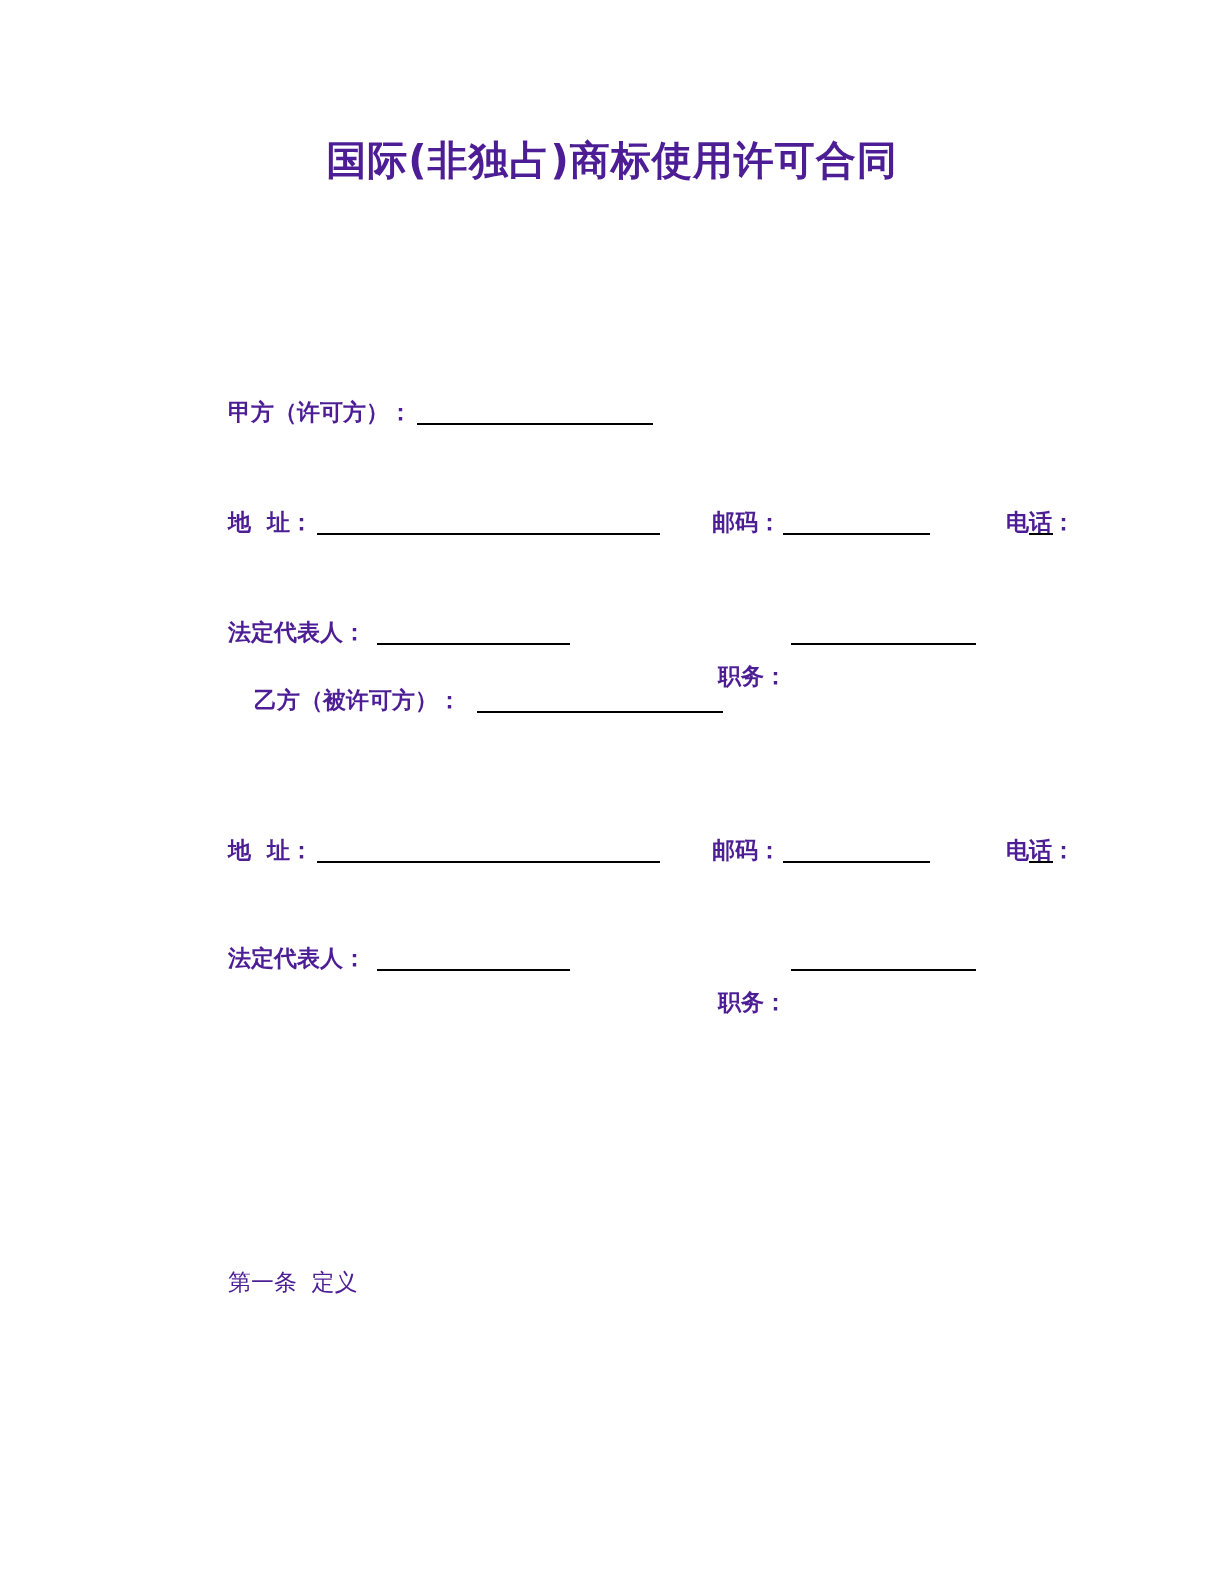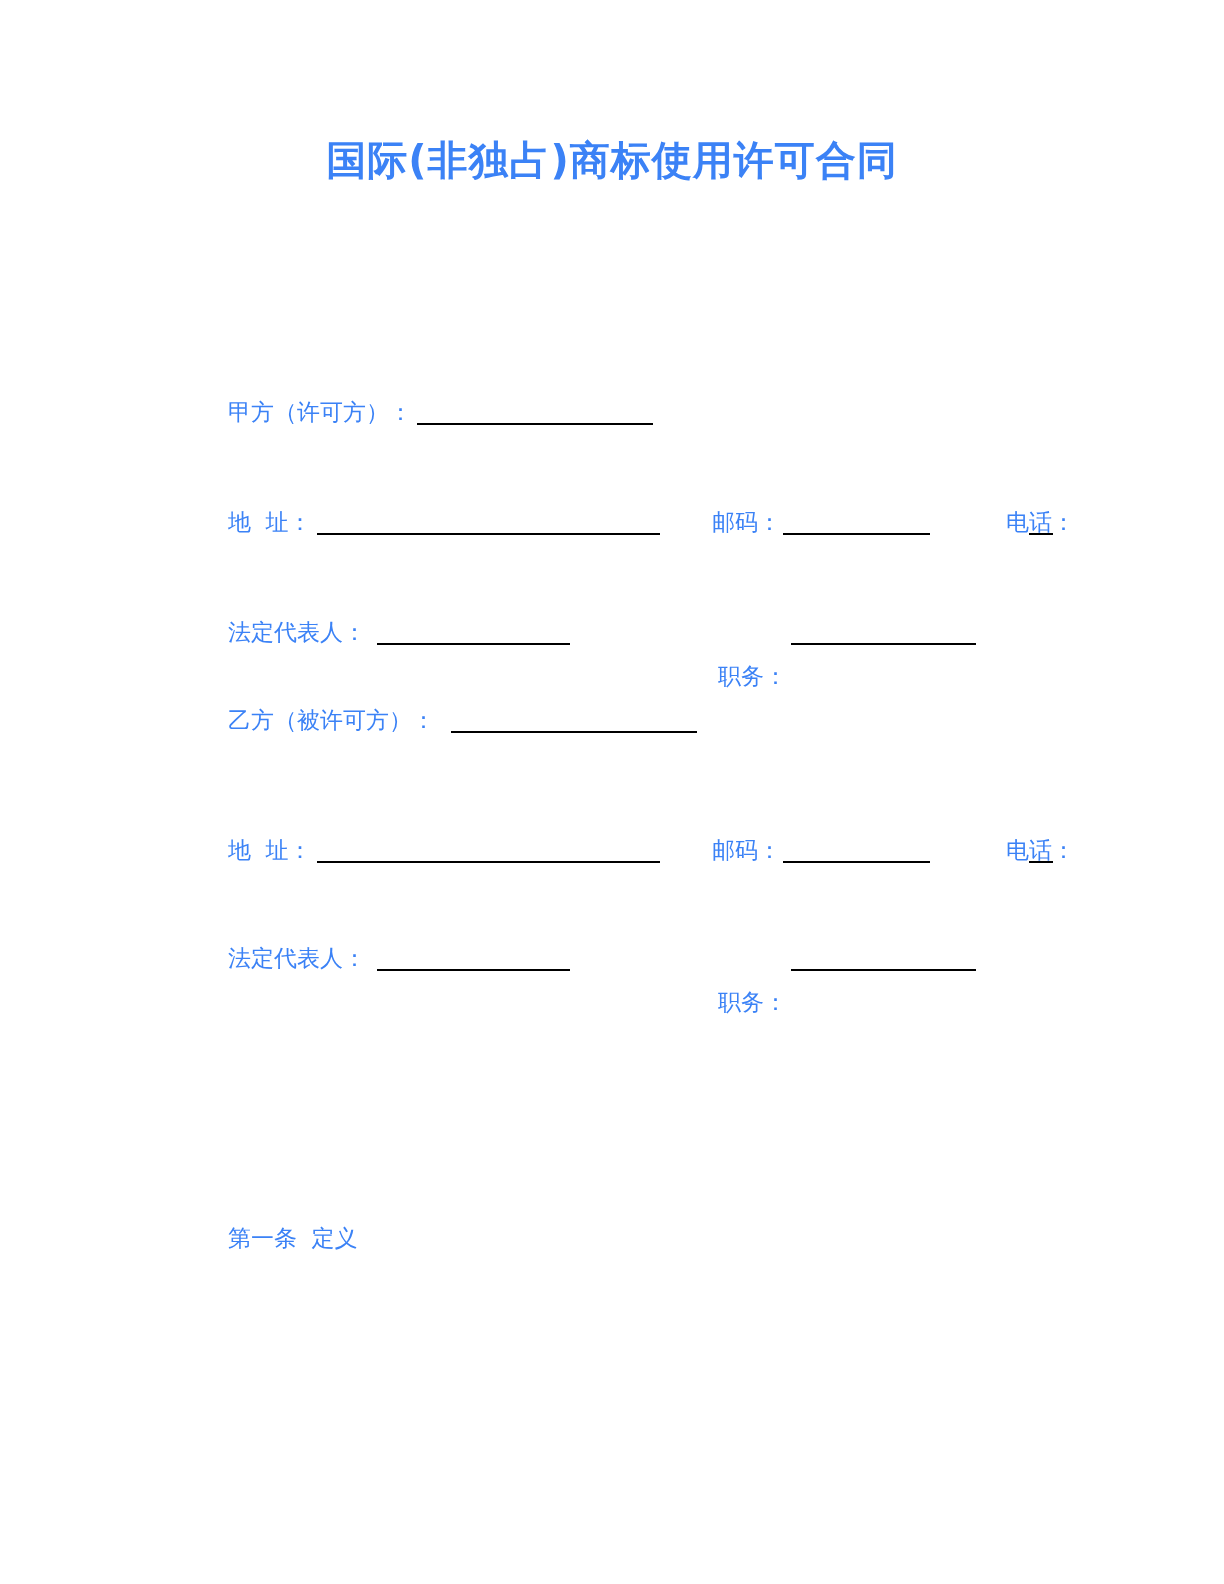--- a/index.html
+++ b/index.html
@@ -5,21 +5,21 @@
   html, body {
     margin: 0;
     padding: 0;
     background: #ffffff;
   }
   .page {
     position: relative;
     width: 1224px;
     height: 1584px;
     background: #ffffff;
-    color: #3b82f6;
+    color: #4c1d95;
     font-family: "DejaVu Serif", "Liberation Serif", serif;
     overflow: hidden;
   }
   .doc-title {
     position: absolute;
     top: 133px;
     left: 0;
     width: 1224px;
     text-align: center;
     font-family: "DejaVu Sans", "Liberation Sans", sans-serif;
@@ -28,20 +28,21 @@
     line-height: 54px;
     letter-spacing: 1px;
   }
   .row {
     position: absolute;
     left: 0;
     width: 1138px;
     height: 32px;
     font-size: 23px;
     line-height: 32px;
+    font-weight: bold;
   }
   .lbl {
     position: absolute;
     top: 0;
     white-space: pre;
   }
   .blank {
     position: absolute;
     top: 0;
     height: 27px;
@@ -62,21 +63,21 @@
     border-bottom: 2px solid #000000;
     height: 21px;
     vertical-align: baseline;
   }
   .iblank.w-year  { width: 124px; }
   .iblank.w-month { width: 47px; }
   .iblank.w-day   { width: 47px; }
   .section-heading {
     position: absolute;
     left: 228px;
-    top: 1222px;
+    top: 1266px;
     font-size: 23px;
     line-height: 32px;
     white-space: pre;
   }
   
   .b-party-a   { left: 417px;  width: 236px; }
   .b-party-b   { left: 451px;  width: 246px; }
   .b-address   { left: 317px;  width: 343px; }
   .b-postcode  { left: 783px;  width: 147px; }
   .b-phone     { left: 1029px; width: 24px;  }
@@ -108,21 +109,21 @@
     <span class="blank b-phone"></span>
   </div>
 
   <div class="row" style="top:616px;">
     <span class="lbl l-left">法定代表人：</span>
     <span class="blank b-legalrep"></span>
     <span class="lbl l-mid">职务：</span>
     <span class="blank b-position"></span>
   </div>
 
-  <div class="row" style="top:704px;">
+  <div class="row" style="top:684px;margin-left:26px;">
     <span class="lbl l-left">乙方（被许可方）：</span>
     <span class="blank b-party-b"></span>
   </div>
 
   <div class="row" style="top:834px;">
     <span class="lbl l-left">地  址：</span>
     <span class="blank b-address"></span>
     <span class="lbl l-postcode">邮码：</span>
     <span class="blank b-postcode"></span>
     <span class="lbl l-phone">电话：</span>

